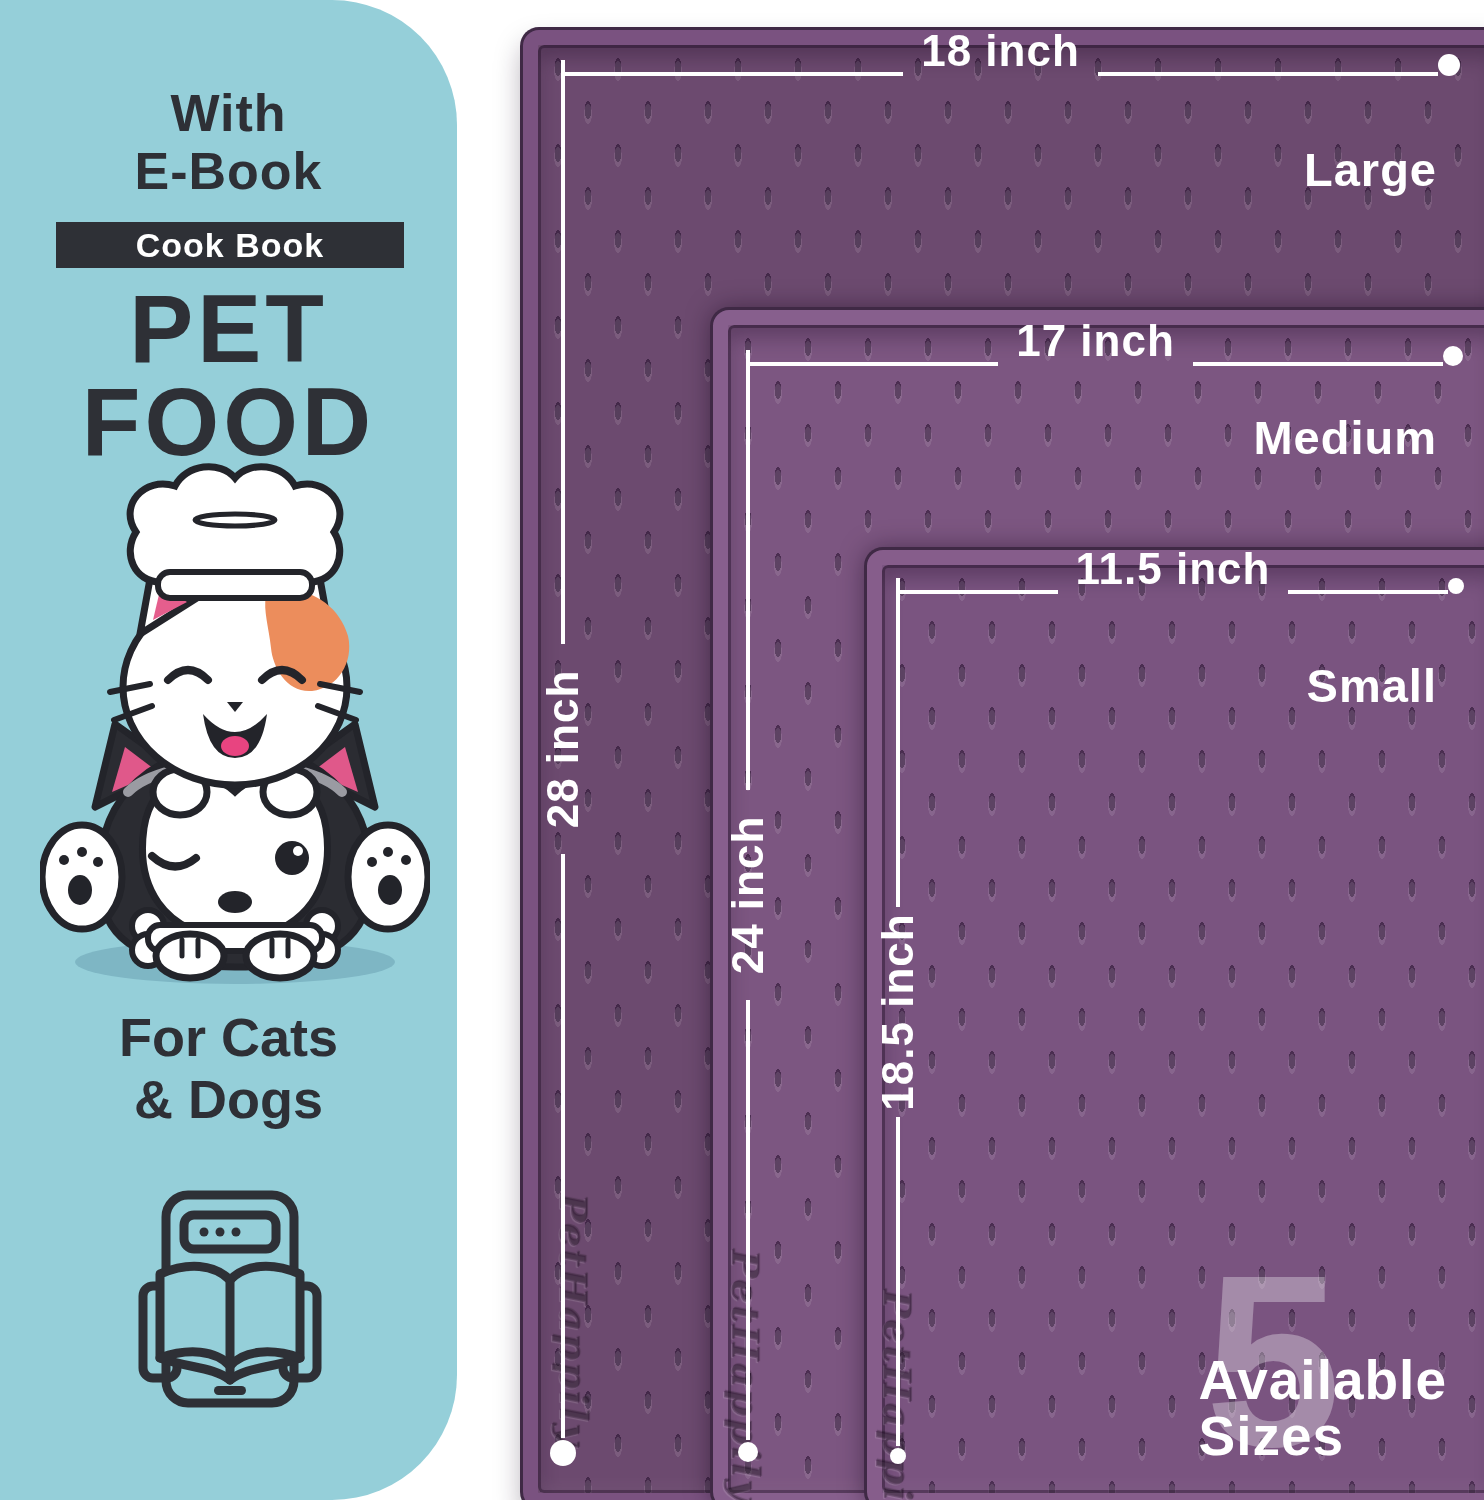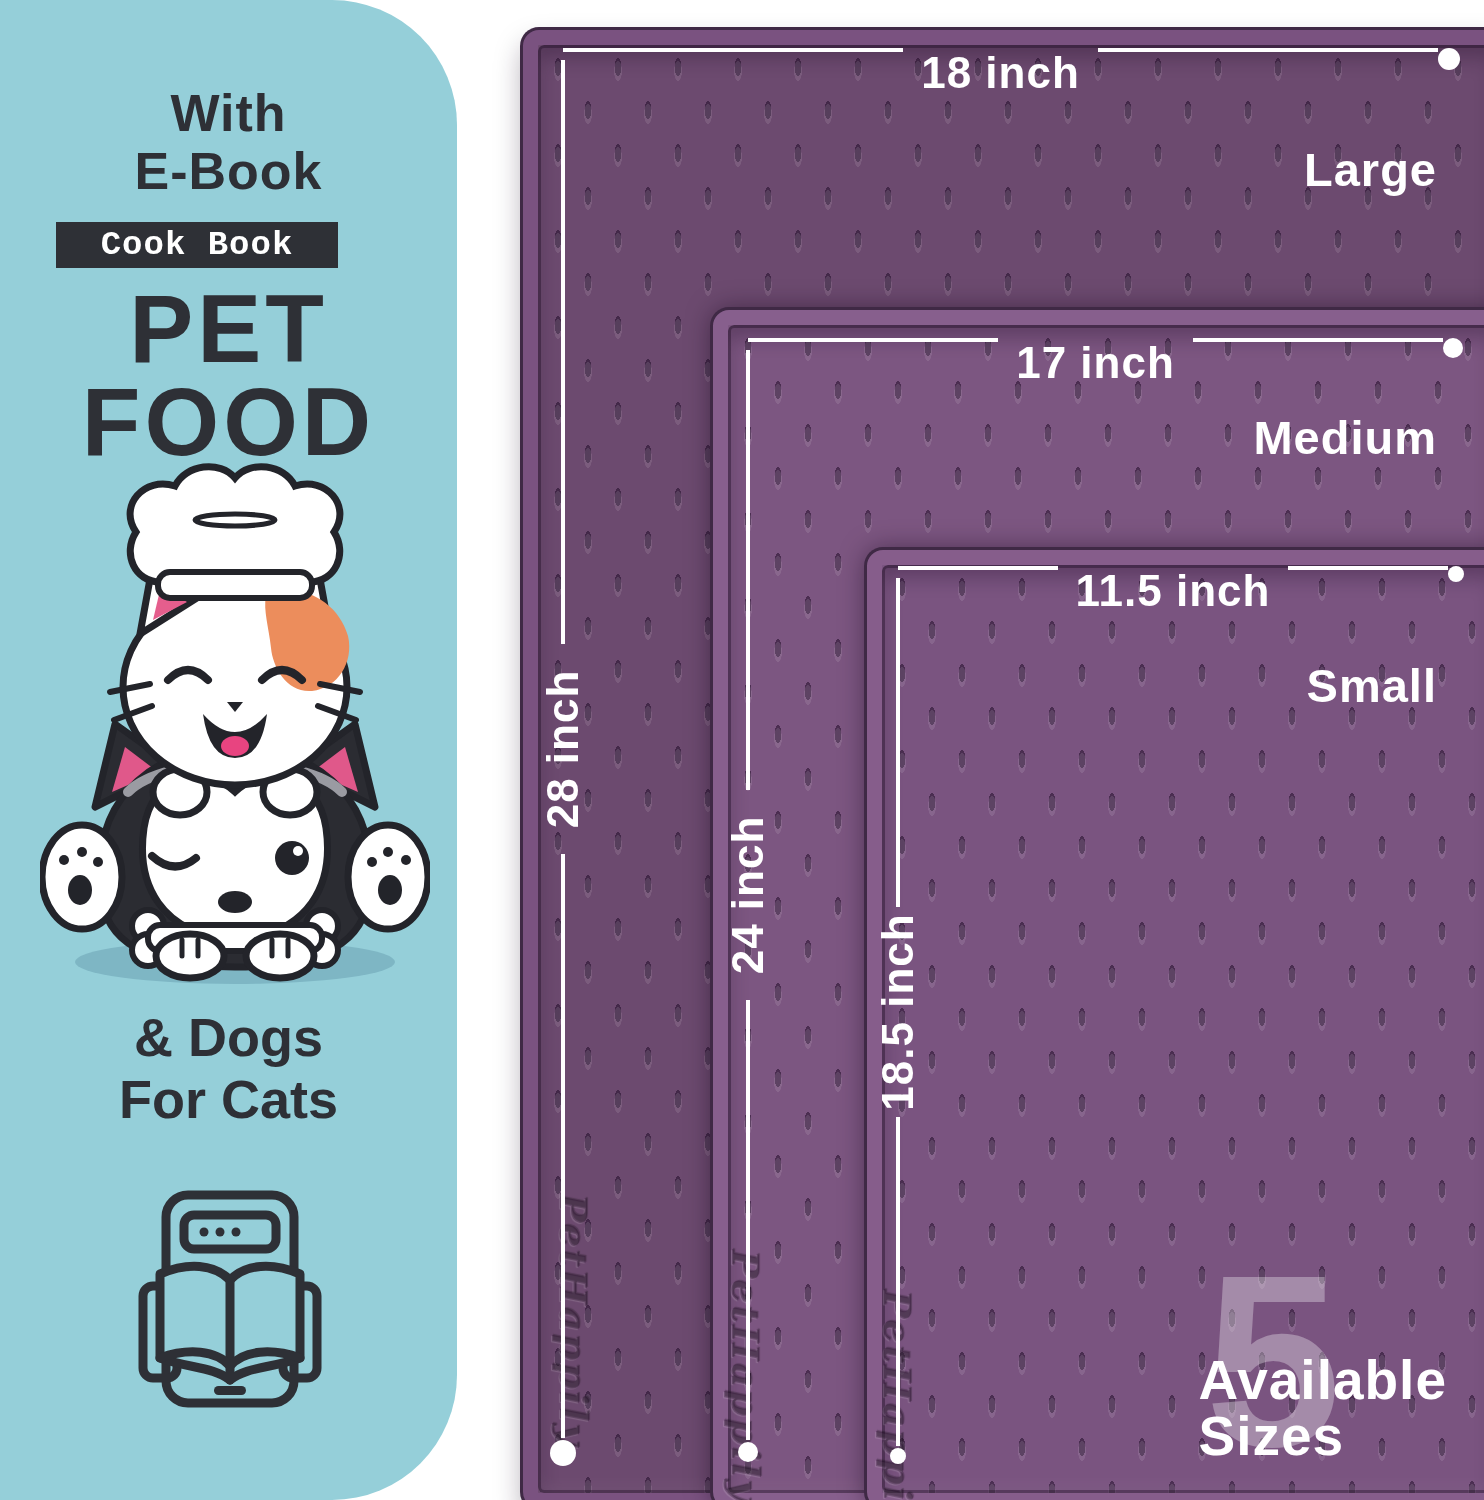--- a/index.html
+++ b/index.html
@@ -4,22 +4,22 @@
 <style>
   html,body{margin:0;padding:0;background:#ffffff;}
   .stage{position:relative;width:1484px;height:1500px;background:#ffffff;overflow:hidden;
          font-family:"Liberation Sans",sans-serif;}
 
   
   .panel{position:absolute;left:0;top:0;width:457px;height:1500px;background:#95cfd9;
          border-radius:0 125px 125px 0;}
   .eyebrow{position:absolute;top:84px;left:0;width:100%;text-align:center;
            font-size:52px;font-weight:700;color:#2e3036;line-height:1.12;letter-spacing:1px;}
-  .badge{position:absolute;top:222px;left:56px;width:282px;height:46px;background:#2e3036;
-         display:flex;align-items:center;justify-content:center;font-family:Liberation Mono, monospace;}
+  .badge{position:absolute;top:222px;left:56px;width:348px;height:46px;background:#2e3036;
+         display:flex;align-items:center;justify-content:center;}
   .badge span{color:#ffffff;font-size:34px;font-weight:700;letter-spacing:1px;}
   .big-title{position:absolute;top:282px;left:0;width:100%;text-align:center;
              font-size:96px;font-weight:700;color:#2e3036;line-height:0.97;letter-spacing:4px;}
   .subtitle{position:absolute;top:1006px;left:0;width:100%;text-align:center;
             font-size:54px;font-weight:700;color:#2e3036;line-height:1.15;}
   .illustration{position:absolute;left:40px;top:462px;width:390px;height:530px;}
   .ebook-icon{position:absolute;left:138px;top:1190px;width:184px;height:220px;}
 
   
   .mat{position:absolute;border-style:solid;border-width:15px;border-radius:16px;}
@@ -42,21 +42,21 @@
   
   .brand{position:absolute;transform:rotate(90deg);transform-origin:left top;white-space:nowrap;
          font-family:"DejaVu Serif",serif;font-style:italic;font-weight:700;font-size:38px;
          letter-spacing:2px;color:rgba(25,5,30,0.28);
          text-shadow:-1px -1px 1px rgba(0,0,0,0.25), 1px 1px 1px rgba(255,255,255,0.14);}
   .brand-large{left:596px;top:1194px;}
   .brand-medium{left:768px;top:1250px;}
   .brand-small{left:920px;top:1290px;}
 
   
-  .measure-h{position:absolute;display:flex;align-items:flex-start;height:28px;}
+  .measure-h{position:absolute;display:flex;align-items:flex-end;height:28px;}
   .measure-h .seg{flex:1;height:4px;background:#ffffff;}
   .hlabel{padding:0 18px;color:#ffffff;font-size:44px;font-weight:800;letter-spacing:1px;white-space:nowrap;}
   .dot{flex:none;border-radius:50%;background:#ffffff;}
   .d22{width:22px;height:22px;} .d20{width:20px;height:20px;} .d16{width:16px;height:16px;}
   .d26{width:26px;height:26px;}
   .measure-v{position:absolute;display:flex;flex-direction:column;align-items:center;width:28px;}
   .measure-v .segv{flex:1;width:4px;background:#ffffff;}
   .vgap{flex:none;height:210px;width:28px;display:flex;align-items:center;justify-content:center;}
   .vlabel{transform:rotate(-90deg);white-space:nowrap;color:#ffffff;
           font-size:44px;font-weight:800;letter-spacing:1px;}
@@ -161,22 +161,22 @@
       <ellipse cx="195" cy="284" rx="14" ry="10" fill="#e84480"></ellipse>
 
       <path d="M70 230 L110 222 M74 258 L112 244 M320 230 L280 222 M316 258 L278 244" stroke="#23242a" stroke-width="6" stroke-linecap="round"></path>
 
       <path d="M120 120 C95 120 82 92 96 70 C78 44 104 14 135 24 C146 2 180 -2 195 16 C210 -2 244 2 255 24 C286 14 312 44 294 70 C308 92 295 120 270 120 Z" fill="#ffffff" stroke="#23242a" stroke-width="7"></path>
       <rect x="118" y="110" width="154" height="26" rx="12" fill="#ffffff" stroke="#23242a" stroke-width="6"></rect>
       <ellipse cx="195" cy="58" rx="40" ry="6" fill="#ffffff" stroke="#23242a" stroke-width="5"></ellipse>
     </svg>
 
     <div class="subtitle">
+      <div>For Cats</div>
       <div>&amp; Dogs</div>
-      <div>For Cats</div>
     </div>
 
     <svg class="ebook-icon" viewBox="0 0 184 220" xmlns="http://www.w3.org/2000/svg" fill="none" stroke="#2e3036" stroke-width="9" stroke-linejoin="round" stroke-linecap="round">
       <rect x="28" y="5" width="128" height="208" rx="22"></rect>
       <rect x="46" y="25" width="92" height="34" rx="10"></rect>
       <g fill="#2e3036" stroke="none">
         <circle cx="66" cy="42" r="4.5"></circle>
           <circle cx="82" cy="42" r="4.5"></circle>
           <circle cx="98" cy="42" r="4.5"></circle>
       </g>

